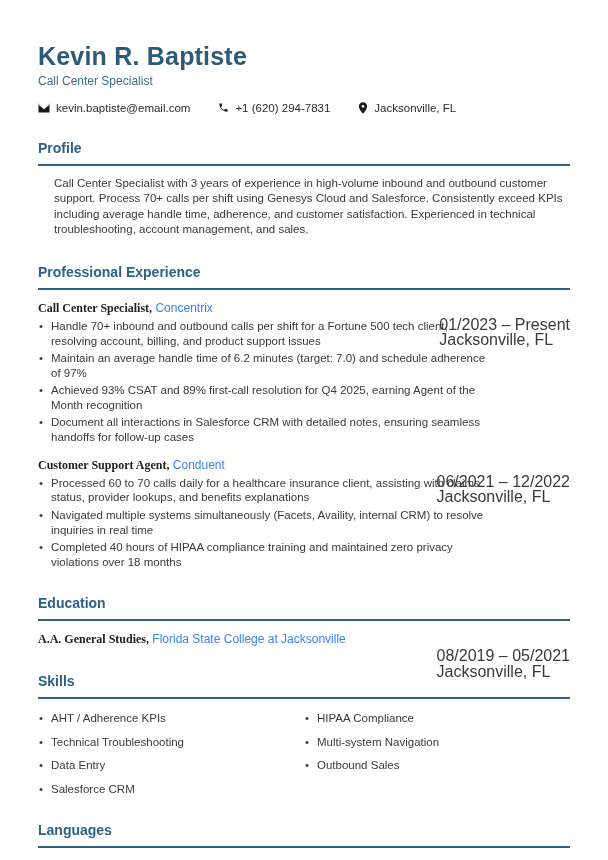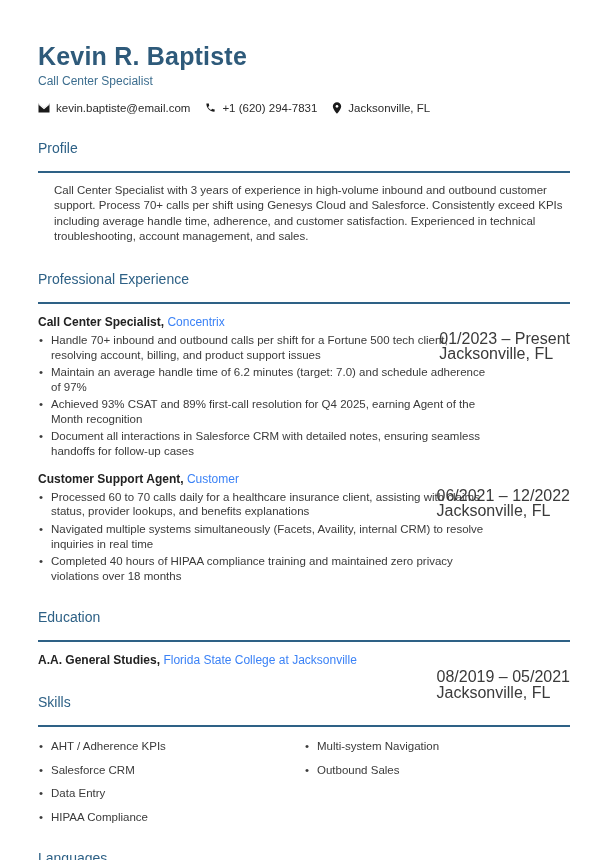--- a/index.html
+++ b/index.html
@@ -21,54 +21,54 @@
     line-height: 1.15;
   }
   .subtitle {
     font-size: 12px;
     color: #3d6e8f;
     margin-top: 3px;
   }
   .contact-row {
     display: flex;
     align-items: center;
-    gap: 15px;
+    gap: 28px;
     margin-top: 14px;
     font-size: 11.5px;
     color: #2b2b2b;
   }
   .contact-item { display: flex; align-items: center; gap: 6px; }
   .contact-item svg { display: block; }
 
   
   .section { margin-top: 26px; }
   .section-heading {
     font-size: 14px;
-    font-weight: normal;
+    font-weight: bold;
     color: #2e6186;
-    padding-bottom: 15px;
+    padding-bottom: 8px;
     border-bottom: 2px solid #2e6186;
   }
 
   
   .profile-text {
     margin-top: 10px;
     font-size: 11.5px;
     line-height: 15.5px;
     color: #3a3a3a;
     max-width: 532px;
     margin-left: 16px;
   }
 
   
   .entry { position: relative; margin-top: 11px; }
   .entry + .entry { margin-top: 13px; }
   .entry-main { width: 448px; }
   .entry-title-line { font-size: 12px; color: #222222; line-height: 15px; }
-  .job-title, .degree-title { font-weight: bold; color: #222222; }
+  .job-title, .degree-title { font-weight: bold; color: #222222; font-family: Liberation Serif, serif; }
   .job-company, .school-name { color: #3b82f6; }
   .entry-dates {
     position: absolute;
     top: 16px; right: 0;
     text-align: left;
     font-size: 16px;
     line-height: 15.5px;
     color: #3a3a3a;
   }
   ul.bullets { list-style: none; margin-top: 3px; }
@@ -180,21 +180,21 @@
       <div class="entry-dates">
         <div>01/2023 – Present</div>
         <div>Jacksonville, FL</div>
       </div>
     </div>
 
     <div class="entry">
       <div class="entry-main">
         <div class="entry-title-line">
           <span class="job-title">Customer Support Agent,</span>
-          <span class="job-company">Customer</span>
+          <span class="job-company">Conduent</span>
         </div>
         <ul class="bullets">
           <li>Processed 60 to 70 calls daily for a healthcare insurance client, assisting with claims status, provider lookups, and benefits explanations</li>
           <li>Navigated multiple systems simultaneously (Facets, Availity, internal CRM) to resolve inquiries in real time</li>
           <li>Completed 40 hours of HIPAA compliance training and maintained zero privacy violations over 18 months</li>
         </ul>
       </div>
       <div class="entry-dates">
         <div>06/2021 – 12/2022</div>
         <div>Jacksonville, FL</div>
@@ -215,22 +215,23 @@
         <div>08/2019 – 05/2021</div>
         <div>Jacksonville, FL</div>
       </div>
     </div>
   </div>
 
   <div class="section">
     <div class="section-heading">Skills</div>
     <ul class="pill-grid skills-grid">
       <li>AHT / Adherence KPIs</li>
+      <li>Technical Troubleshooting</li>
+      <li>Data Entry</li>
       <li>Salesforce CRM</li>
-      <li>Data Entry</li>
       <li>HIPAA Compliance</li>
       <li>Multi-system Navigation</li>
       <li>Outbound Sales</li>
     </ul>
   </div>
 
   <div class="section">
     <div class="section-heading">Languages</div>
     <ul class="pill-grid langs-grid">
       <li>English</li>

